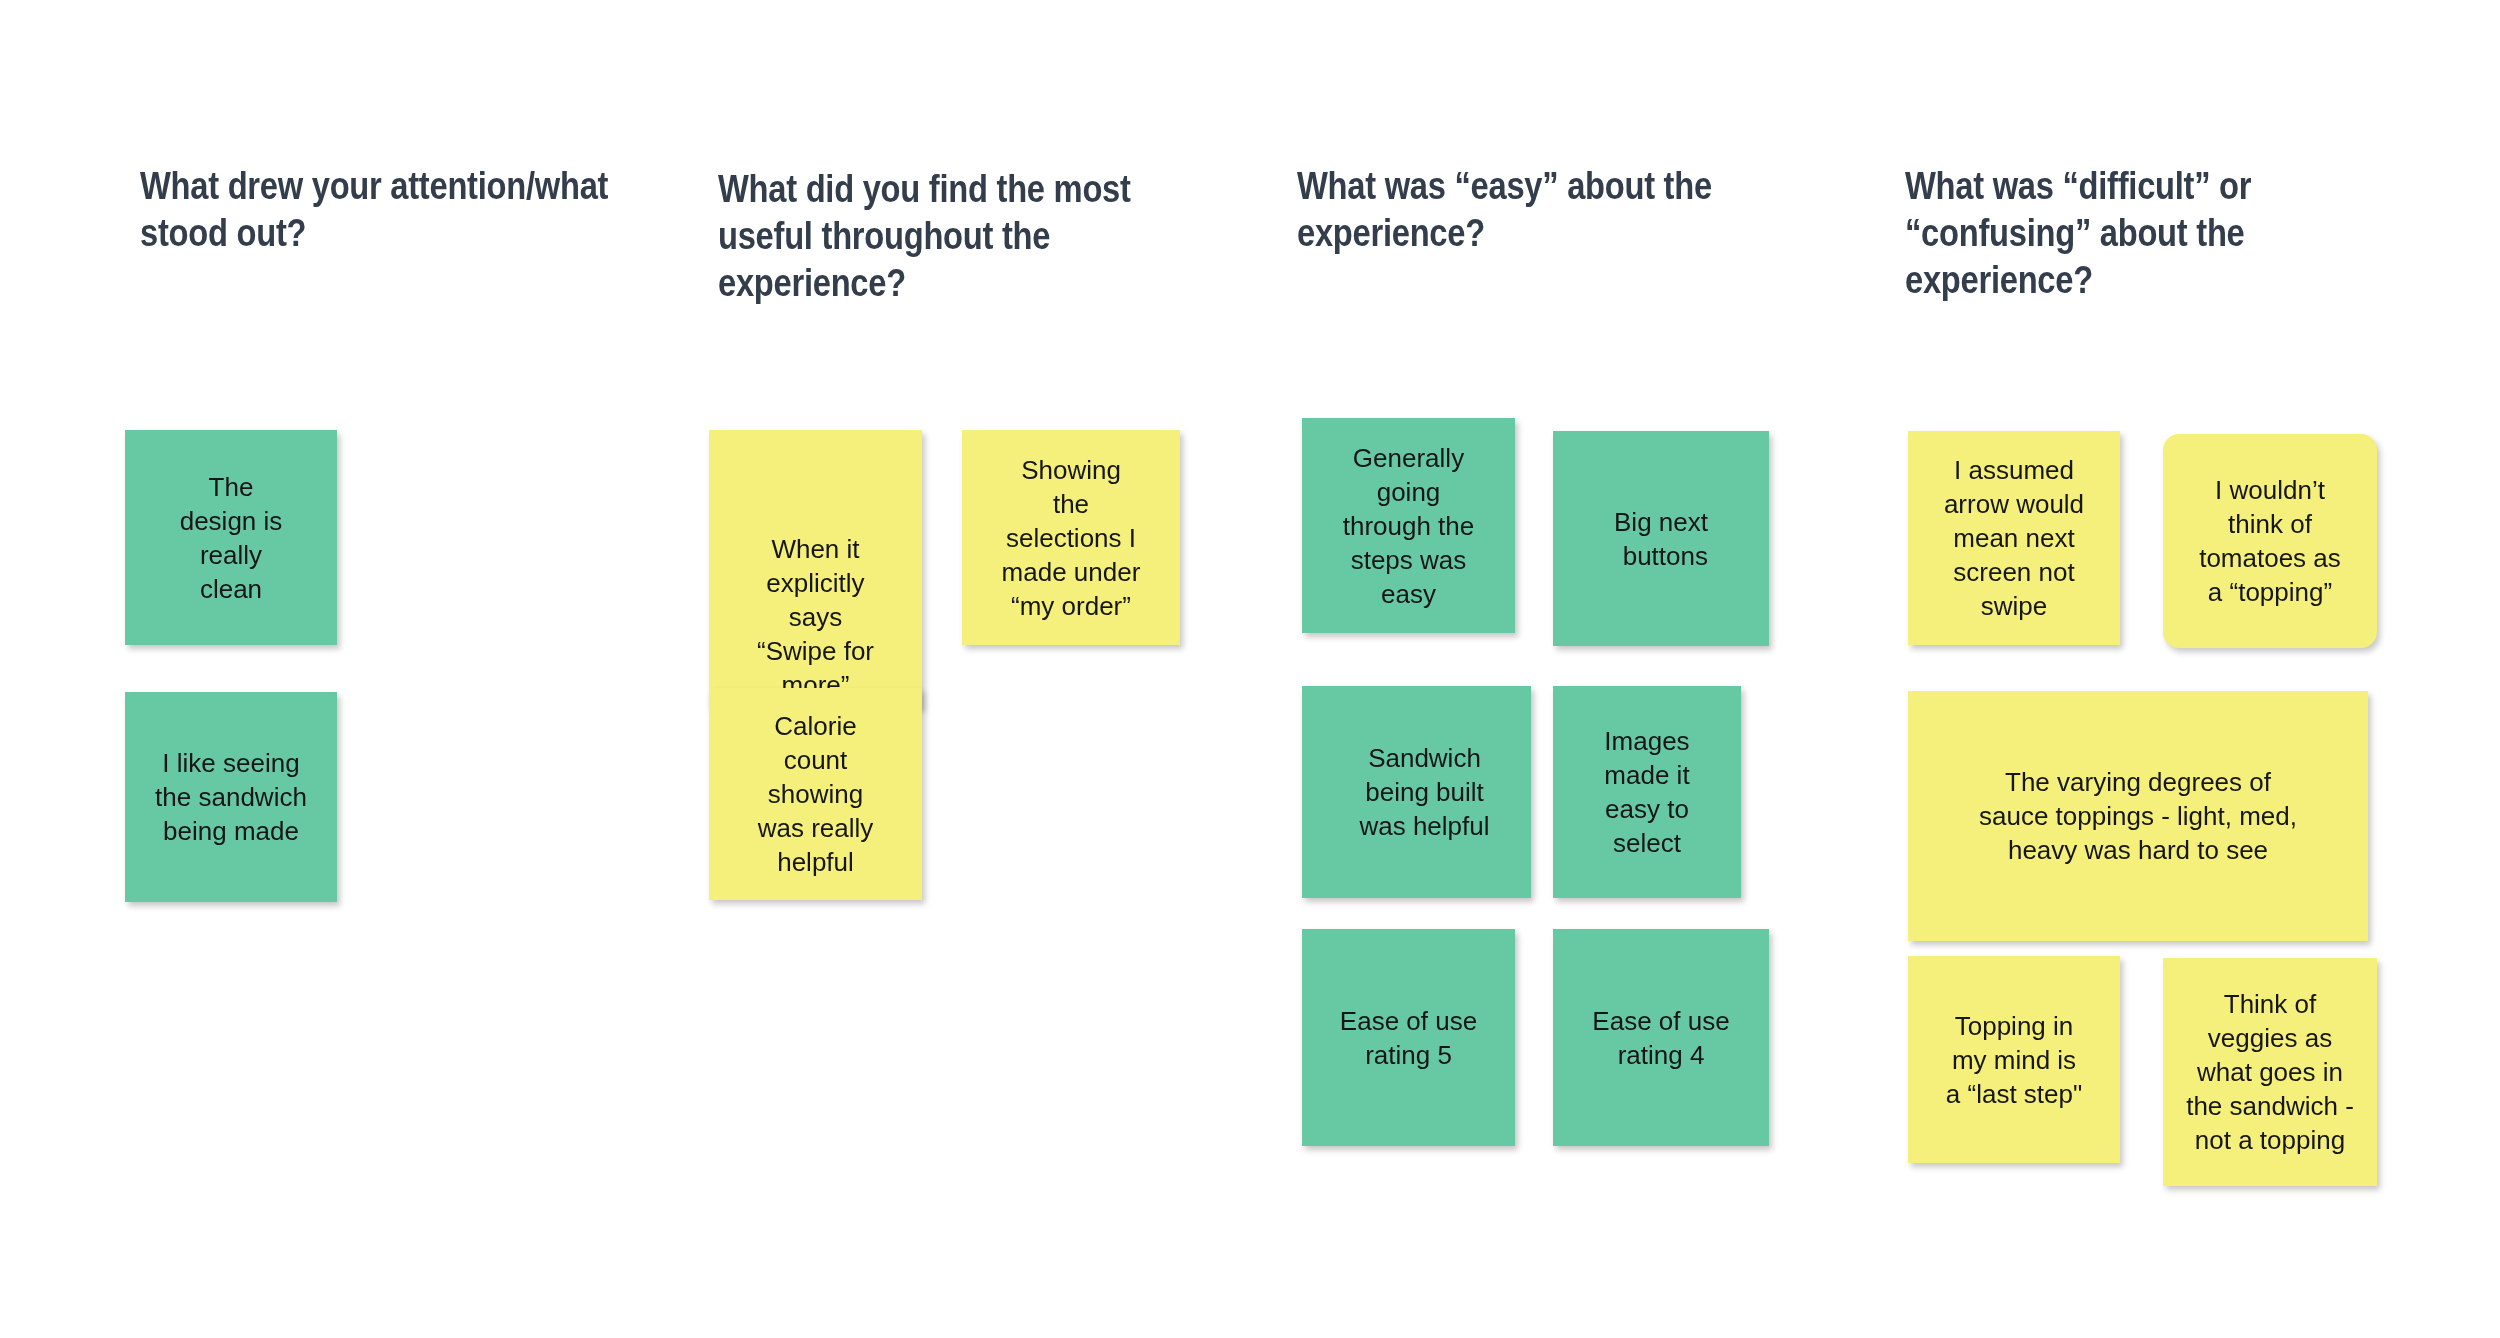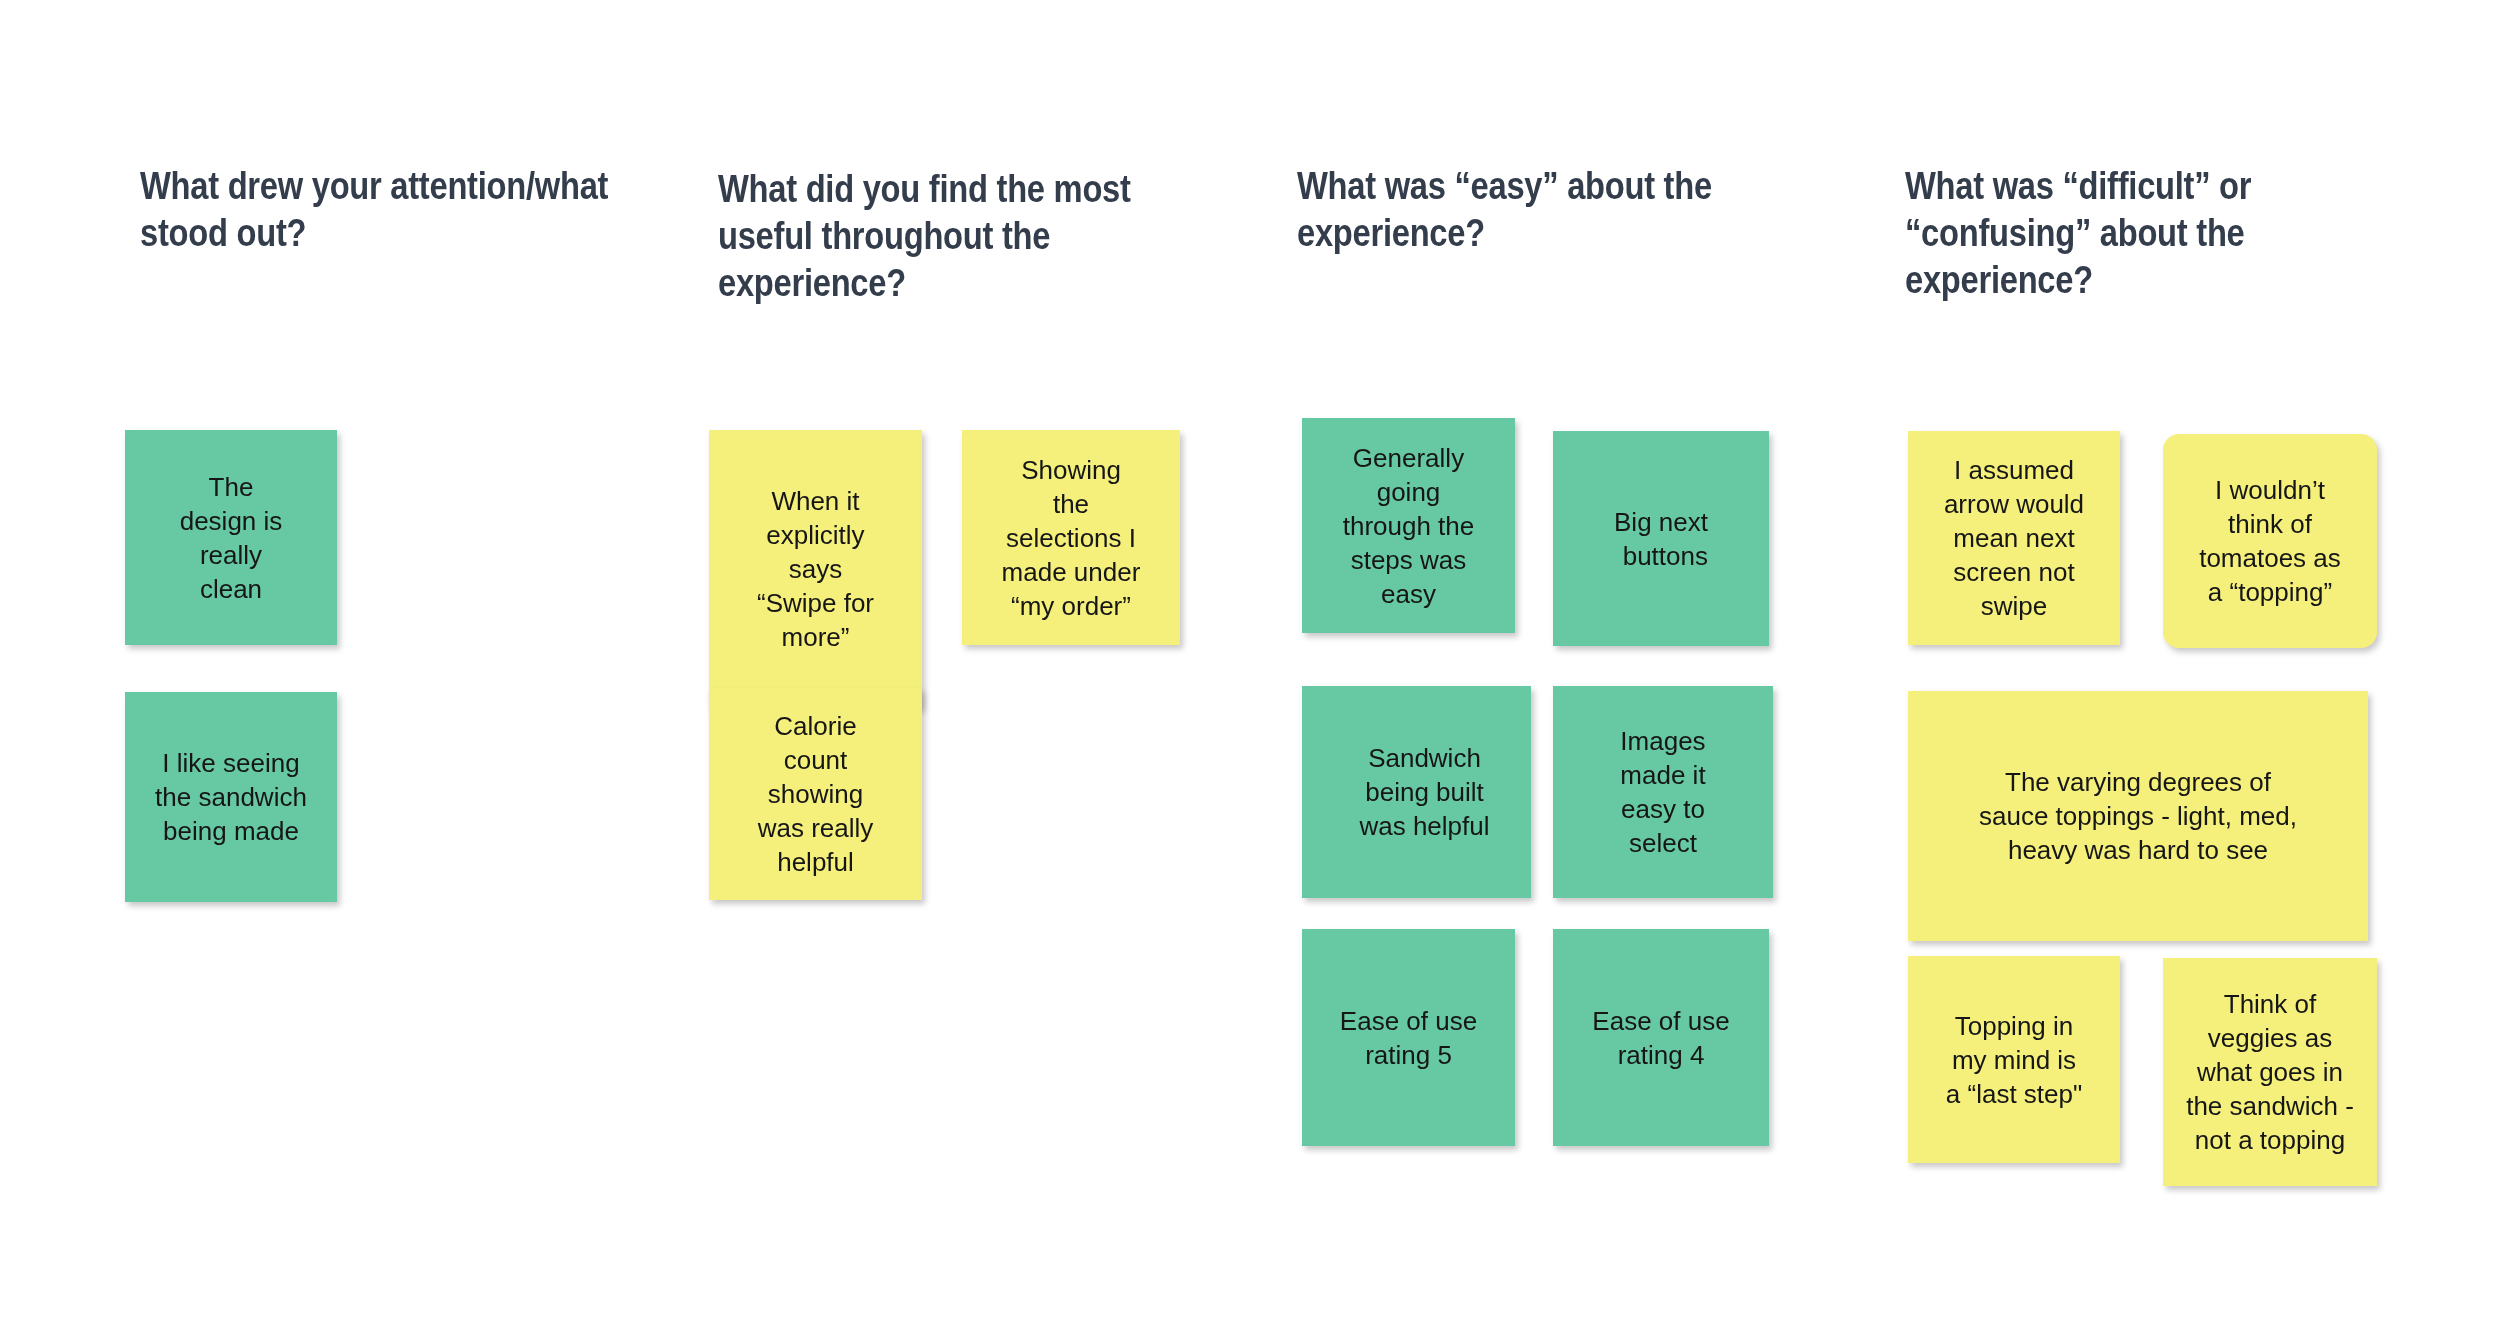--- a/index.html
+++ b/index.html
@@ -67,21 +67,21 @@
 design is
 really
 clean</span>
   </div>
   <div class="note green" style="left: 125px; top: 692px; width: 212px; height: 210px; background-color: rgb(102, 201, 164);">
     <span class="note-text">I like seeing
 the sandwich
 being made</span>
   </div>
 
-  <div class="note yellow" style="left: 709px; top: 430px; width: 213px; height: 278px; background-color: rgb(244, 240, 123);">
+  <div class="note yellow" style="left: 709px; top: 430px; width: 213px; height: 278px; background-color: rgb(244, 240, 123); align-items: flex-end;">
     <span class="note-text">When it
 explicitly
 says
 “Swipe for
 more”</span>
   </div>
   <div class="note yellow" style="left: 962px; top: 430px; width: 218px; height: 215px; background-color: rgb(244, 240, 123);">
     <span class="note-text">Showing
 the
 selections I
@@ -105,21 +105,21 @@
   </div>
   <div class="note green" style="left: 1553px; top: 431px; width: 216px; height: 215px; background-color: rgb(102, 201, 164); text-align: right;">
     <span class="note-text">Big next
 buttons</span>
   </div>
   <div class="note green" style="left: 1302px; top: 686px; width: 213px; height: 212px; background-color: rgb(102, 201, 164); padding-left: 16px;">
     <span class="note-text">Sandwich
 being built
 was helpful</span>
   </div>
-  <div class="note green" style="left: 1553px; top: 686px; width: 220px; height: 212px; background-color: rgb(102, 201, 164);">
+  <div class="note green" style="left: 1553px; top: 686px; width: 188px; height: 212px; background-color: rgb(102, 201, 164);">
     <span class="note-text">Images
 made it
 easy to
 select</span>
   </div>
   <div class="note green" style="left: 1302px; top: 929px; width: 213px; height: 217px; background-color: rgb(102, 201, 164);">
     <span class="note-text">Ease of use
 rating 5</span>
   </div>
   <div class="note green" style="left: 1553px; top: 929px; width: 216px; height: 217px; background-color: rgb(102, 201, 164);">

